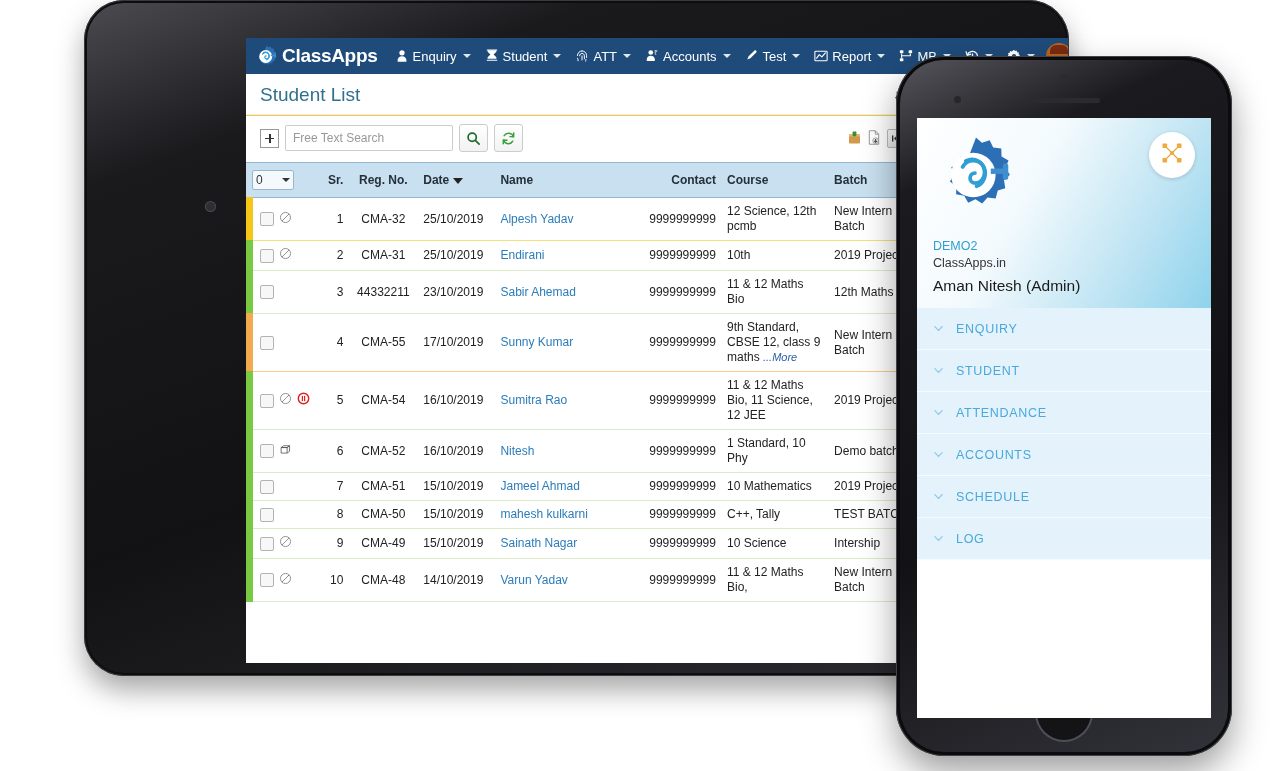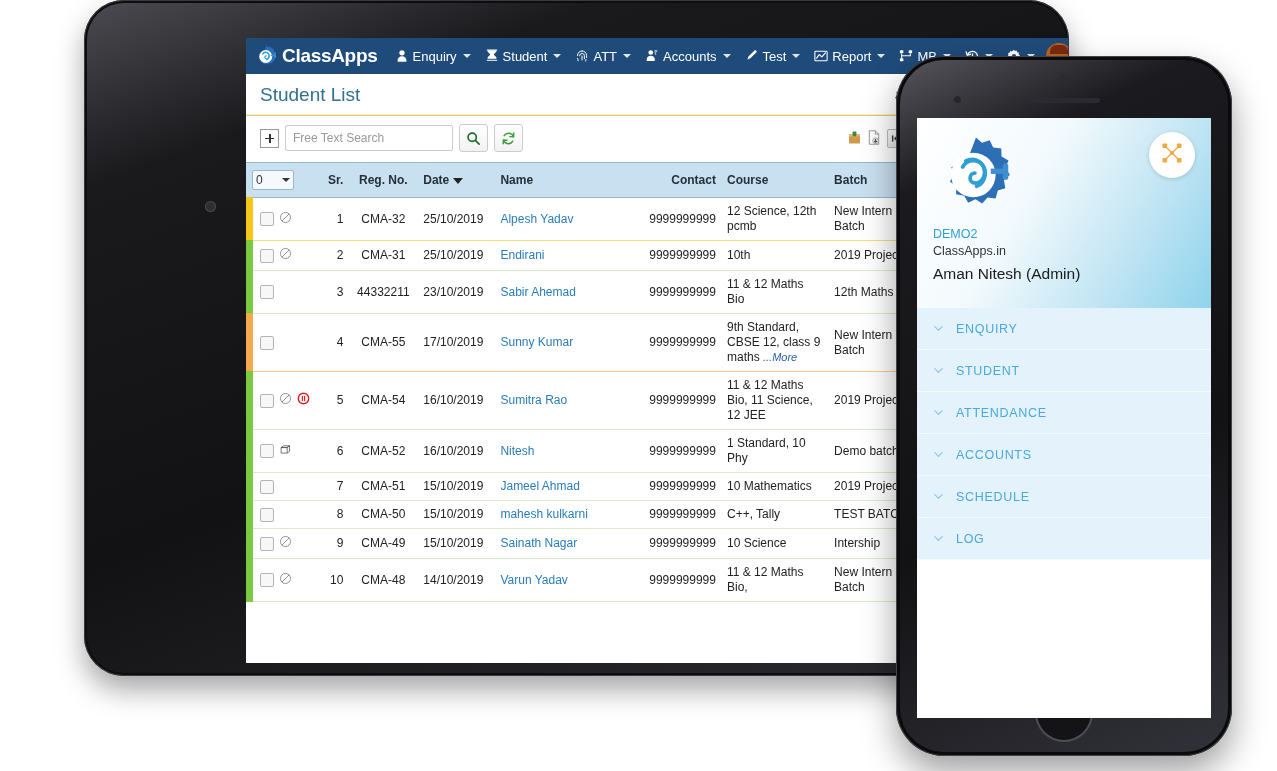--- a/index.html
+++ b/index.html
@@ -221,21 +221,21 @@
     background: linear-gradient(120deg,#ffffff 0%,#f3fafd 38%,#bfe4f3 72%,#8ed3ec 100%);
     padding: 14px 16px 0 16px;
   }
   .ph-logo { width: 86px; height: 86px; }
   .ph-badge {
     position: absolute; right: 16px; top: 14px;
     width: 46px; height: 46px; border-radius: 50%; background: #fff;
     box-shadow: 0 1px 4px rgba(0,0,0,.16);
     display: flex; align-items: center; justify-content: center;
   }
-  .ph-demo { font-size: 12.5px; color: #2f9fd4; margin-top: 4px; line-height: 1.32; }
+  .ph-demo { font-size: 12.5px; color: #2f9fd4; margin-top: 16px; line-height: 1.32; }
   .ph-sub { font-size: 12.5px; color: #333; line-height: 1.32; }
   .ph-user { font-size: 15.5px; color: #1a1a1a; margin-top: 6px; }
   .ph-menu { background: #e3f2fb; }
   .ph-mi {
     height: 42px; display: flex; align-items: center; gap: 12px;
     padding: 0 16px; border-bottom: 1px solid #f4fbff; cursor: pointer;
     font-size: 12.5px; color: #4aa8dd; letter-spacing: .7px;
   }
   .chev { width: 11px; height: 11px; flex: 0 0 11px; }
 

